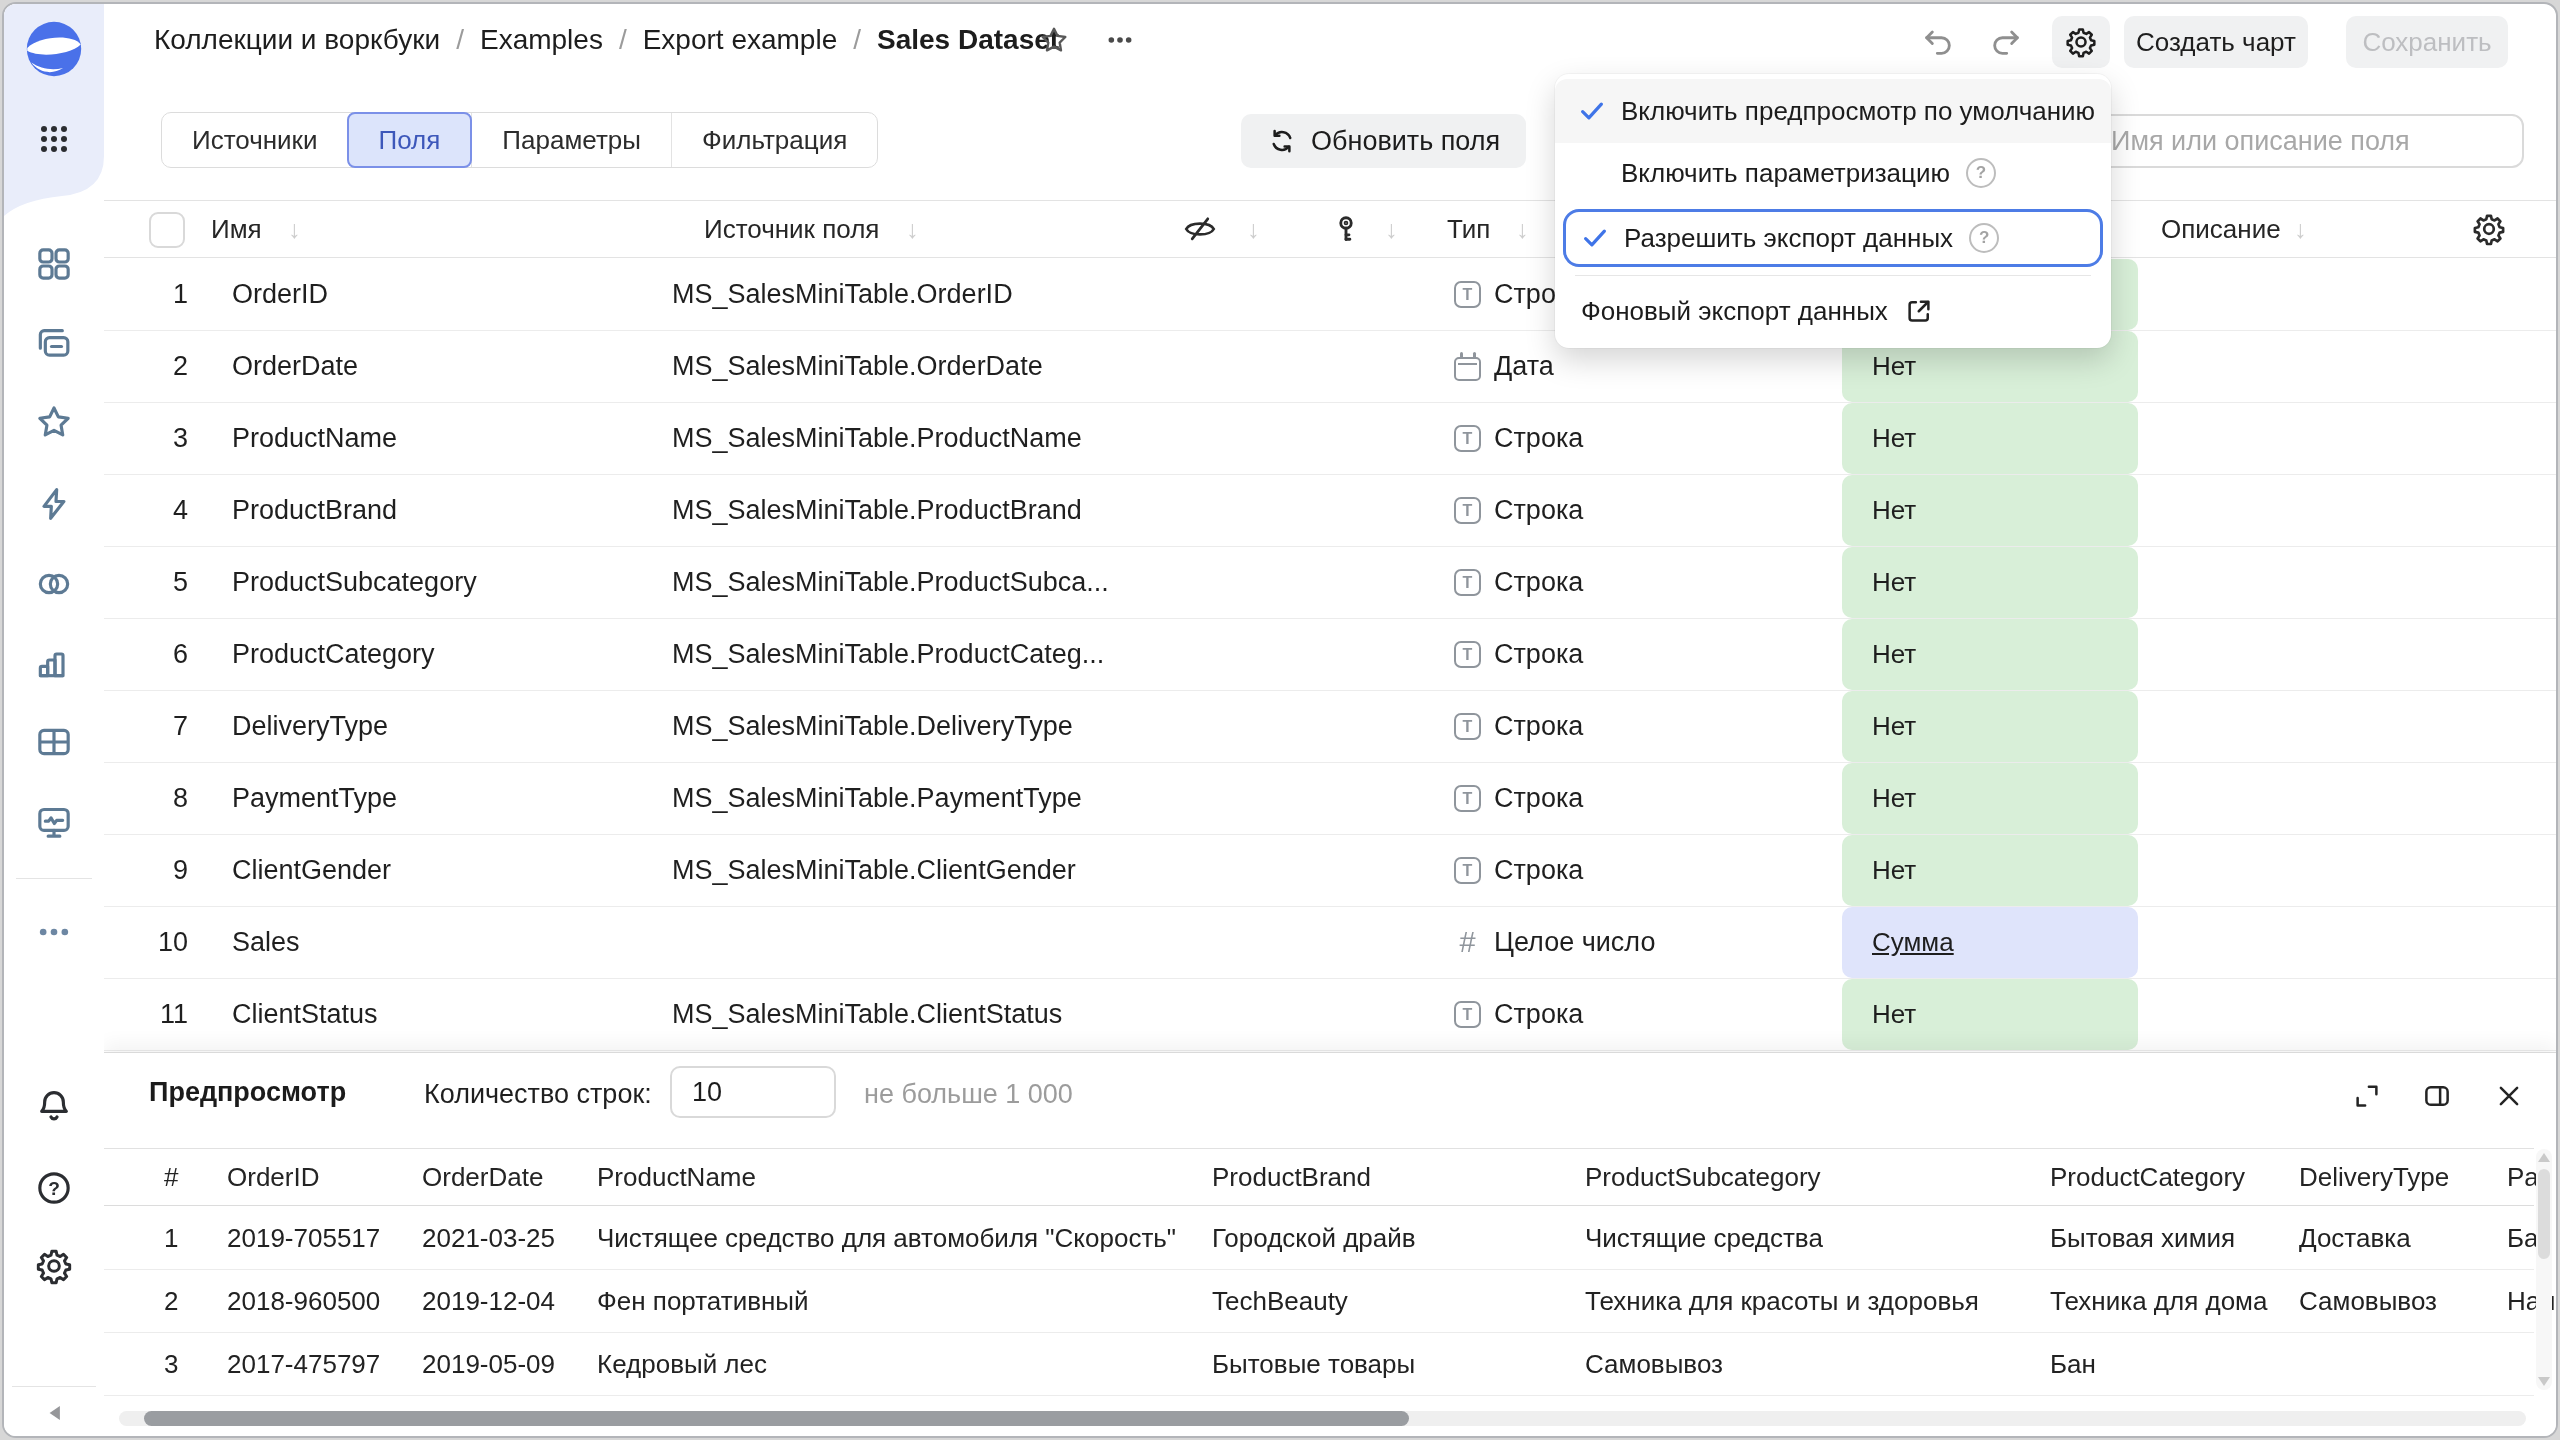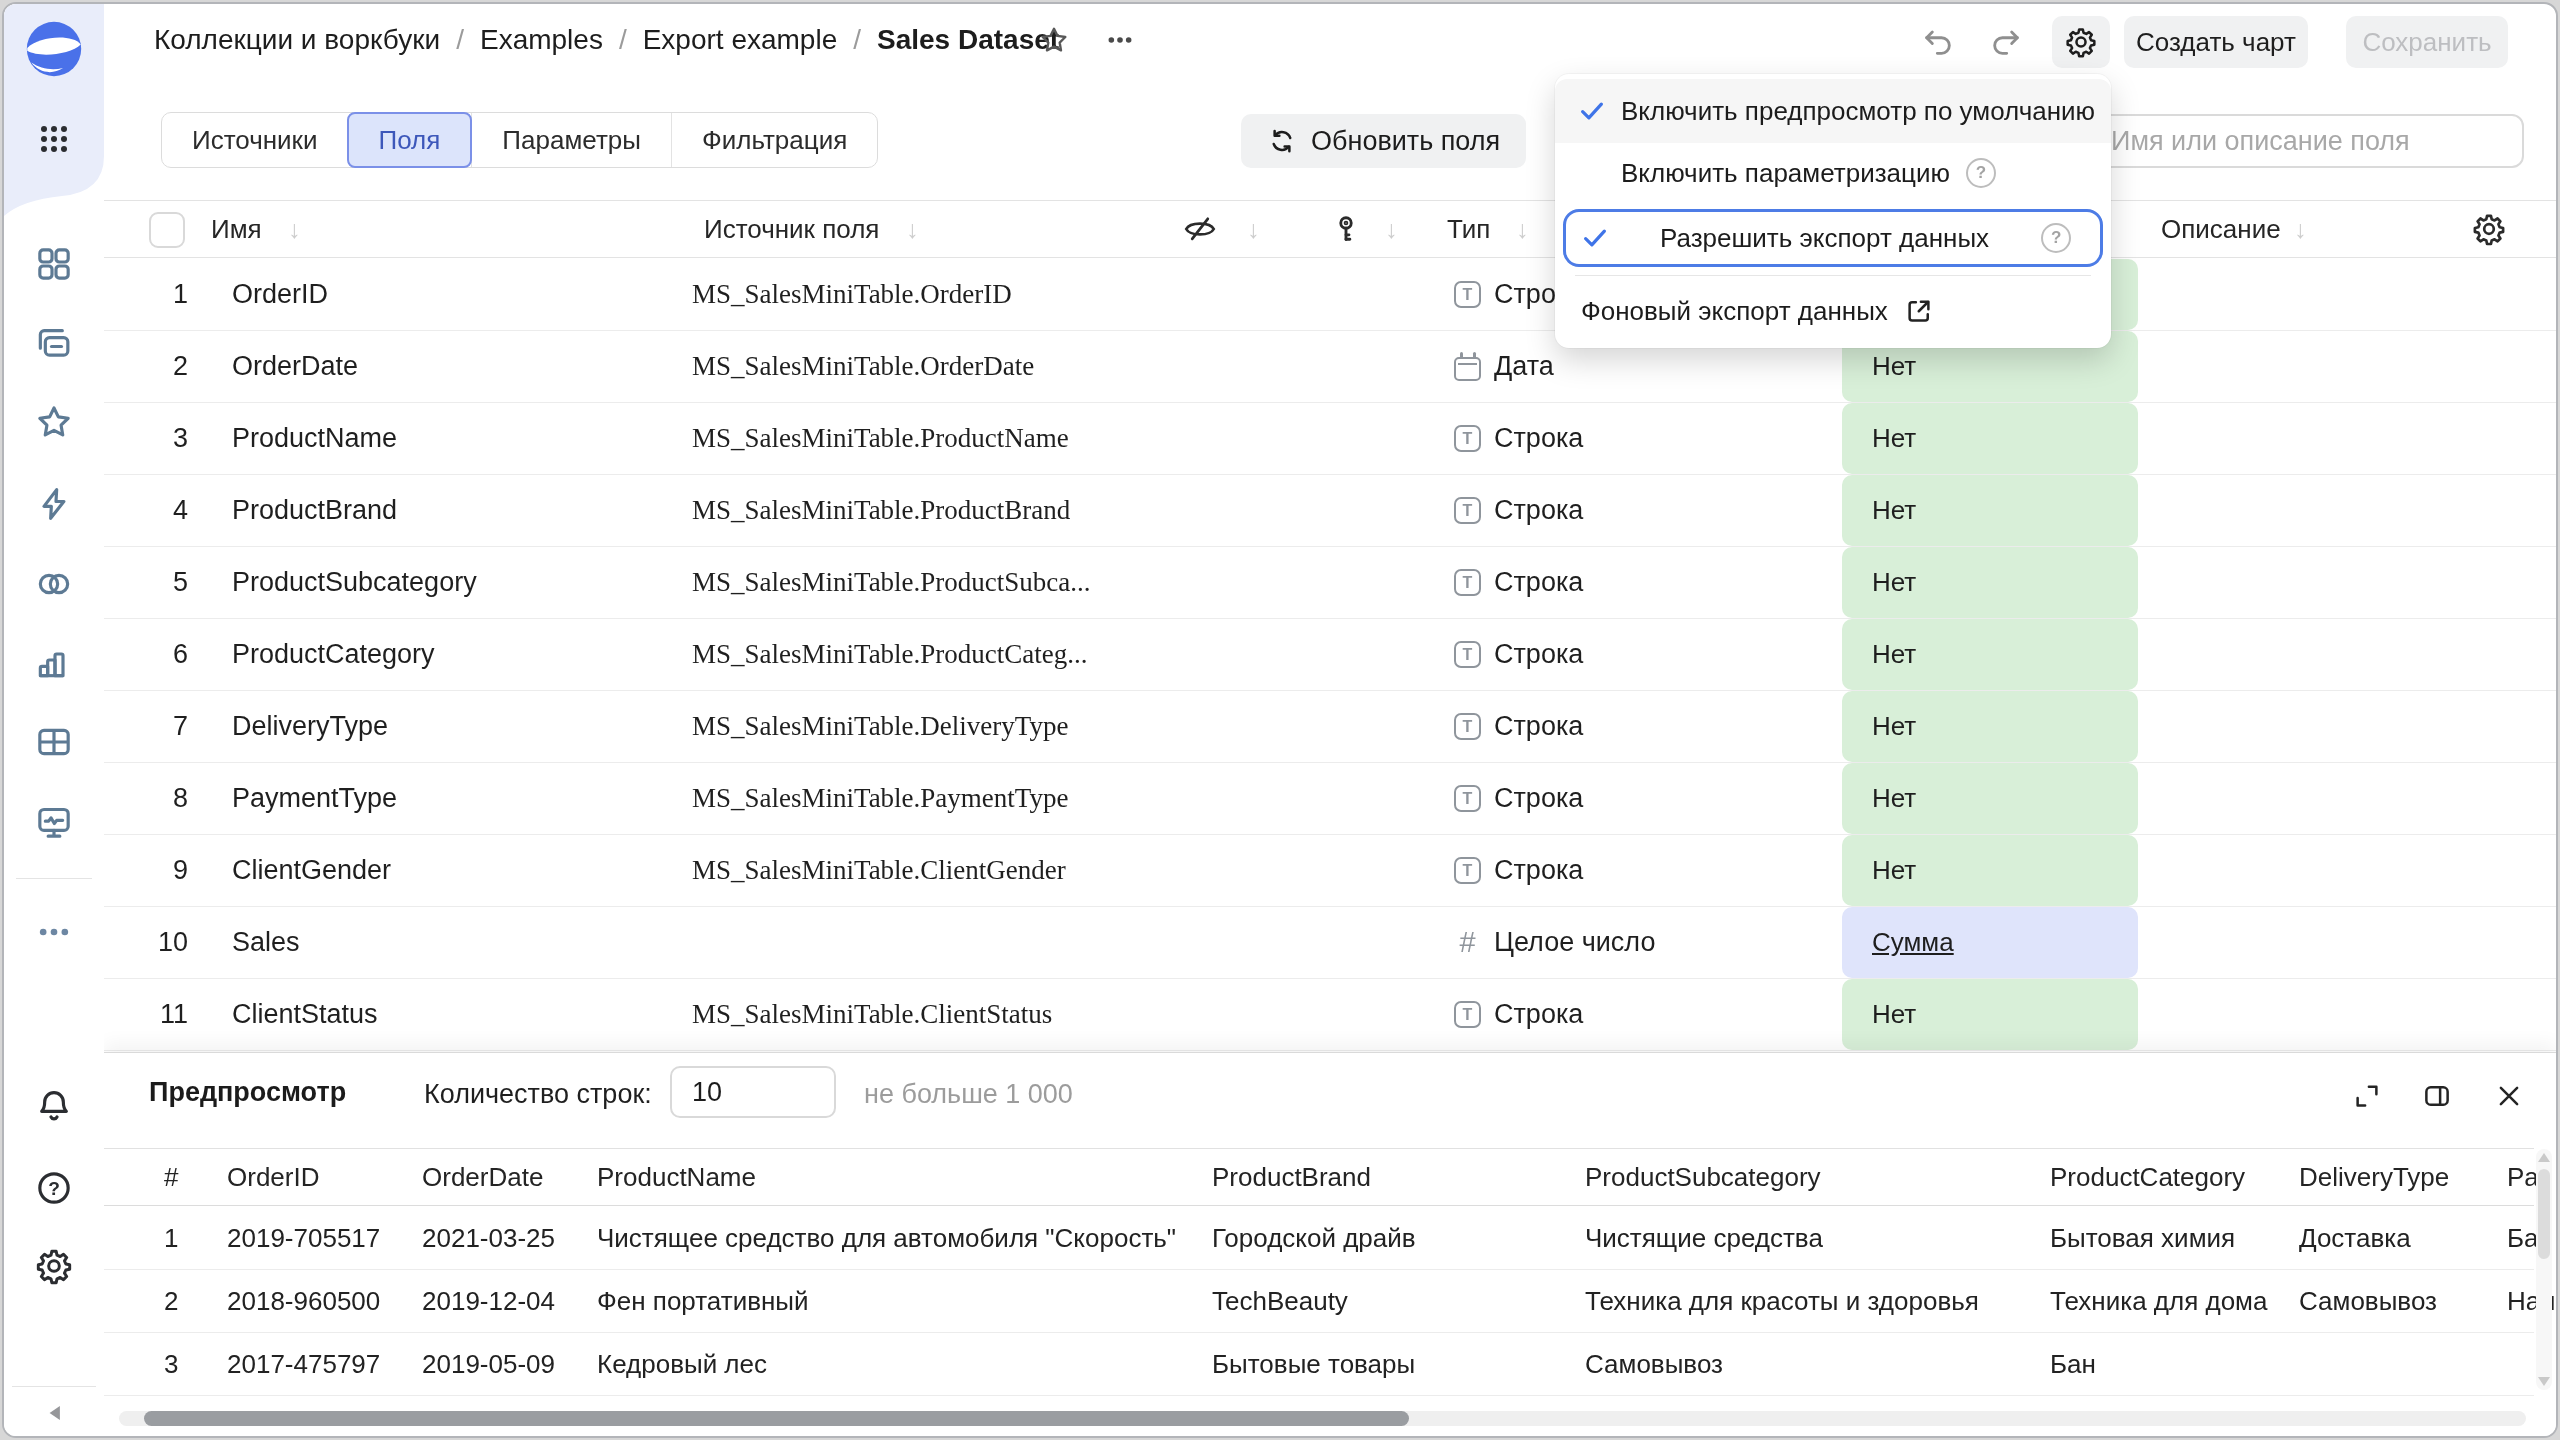--- a/index.html
+++ b/index.html
@@ -56,21 +56,21 @@
   .h-eye{left:1078px;} .h-eye-a{left:1143px;}
   .h-key{left:1224px;} .h-key-a{left:1281px;}
   .h-type{left:1343px;} .h-type-a{left:1412px;}
   .h-desc{left:2057px;} .h-desc-a{left:2190px;}
   .h-gear{left:2367px;}
   .fhead svg{width:36px;height:36px;color:#2b2b2b;}
   .frows{position:absolute;left:100px;right:0;top:255px;}
   .frow{position:relative;height:72px;border-bottom:1px solid #ececec;font-size:27px;color:#1f1f1f;}
   .c-num{left:38px;width:46px;justify-content:flex-end;}
   .c-name{left:128px;}
-  .c-src{left:588px;font-family:Liberation Serif, serif;}
+  .c-src{left:568px;}
   .c-ticon{left:1350px;}
   .c-tlabel{left:1390px;}
   .badge{position:absolute;left:1738px;top:9px;width:296px;height:54px;border-radius:10px;
          display:flex;align-items:center;padding:0 30px;font-size:26px;color:#1e1e1e;}
   .badge-none{background:var(--c-badge_green,#d8efd8);}
   .badge-sum{background:var(--c-badge_purple,#dfe4fb);text-decoration:underline;}
   .ticon{--icn:#8f959c;}
   .ti-string{width:27px;height:27px;border:2px solid var(--icn);border-radius:7px;display:flex;align-items:center;
              justify-content:center;font-size:16px;font-weight:700;color:var(--icn);}
   .ti-integer{font-size:29px;color:var(--icn);font-weight:500;width:27px;text-align:center;}
@@ -84,21 +84,21 @@
         box-shadow:0 12px 30px rgba(0,0,0,.17),0 0 0 1px rgba(0,0,0,.03);padding:5px 0 12px;font-size:26px;color:#1c1c1c;}
   .menu-item{display:flex;align-items:center;height:60px;padding:0 22px;white-space:nowrap;}
   .menu-item-hl{background:#f6f6f6;border-radius:12px 12px 0 0;height:64px;}
   .mi-check{width:30px;height:30px;margin-right:14px;color:var(--c-accent_blue,#3f74e8);flex:0 0 auto;}
   .mi-check svg{width:30px;height:30px;}
   .mi-checkspace{width:44px;flex:0 0 auto;}
   .mi-help{width:30px;height:30px;border:2px solid #bdbdbd;border-radius:50%;color:#a3a3a3;font-size:17px;
            font-weight:700;display:flex;align-items:center;justify-content:center;margin-left:16px;flex:0 0 auto;}
   .mi-ext{width:30px;height:30px;margin-left:16px;color:#222;flex:0 0 auto;}
   .mi-ext svg{width:30px;height:30px;}
-  .menu-item-ring{margin:6px 8px;border:3px solid var(--c-focus_ring,#4d7ce6);border-radius:16px;height:58px;padding:0 14px;gap:36px;}
+  .menu-item-ring{margin:6px 8px;border:3px solid var(--c-focus_ring,#4d7ce6);border-radius:16px;height:58px;padding:0 14px;}
   .menu-divider{height:1px;background:#e6e6e6;margin:8px 20px 10px;}
   .menu-item-noindent{height:50px;padding:0 26px;}
 
   
   .preview{position:absolute;left:100px;right:0;top:1048px;bottom:0;background:#fff;z-index:30;
            border-top:1px solid #dadada;box-shadow:0 -8px 18px rgba(0,0,0,.05);}
   .pv-title{position:absolute;left:45px;top:24px;font-size:27px;font-weight:700;color:#1b1b1b;}
   .pv-lbl{position:absolute;left:320px;top:26px;font-size:27px;color:#1f1f1f;}
   .pv-input{position:absolute;left:566px;top:13px;width:166px;height:52px;border:2px solid #d9d9d9;border-radius:10px;
             font-size:27px;color:#1c1c1c;padding:0 20px;outline:none;}

